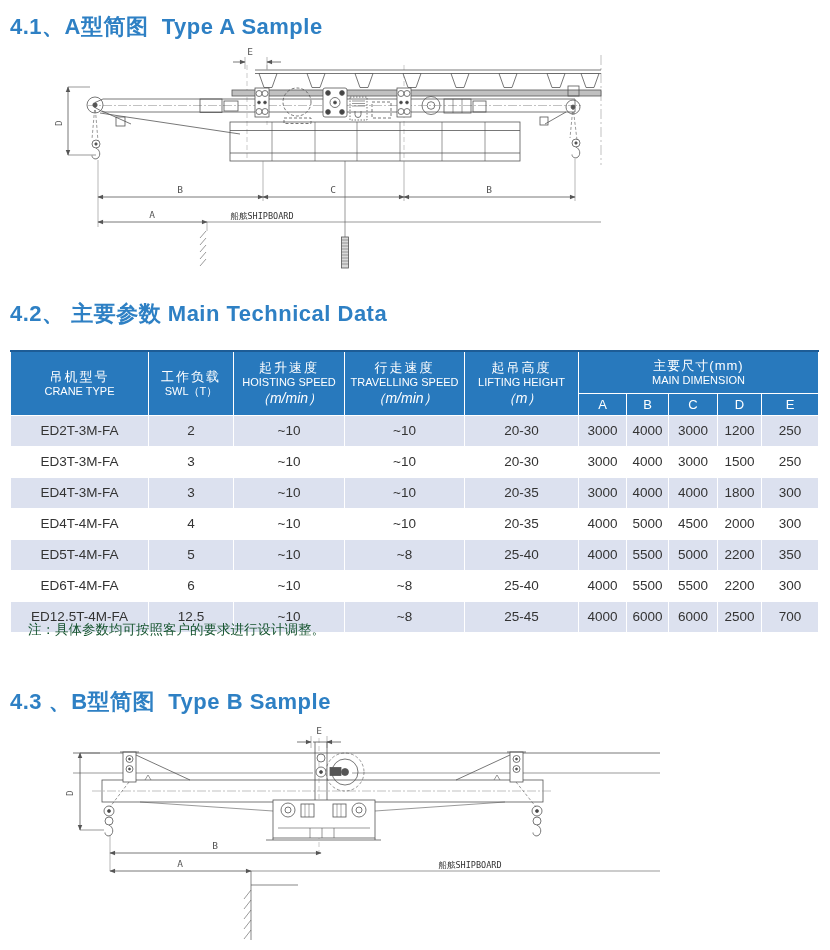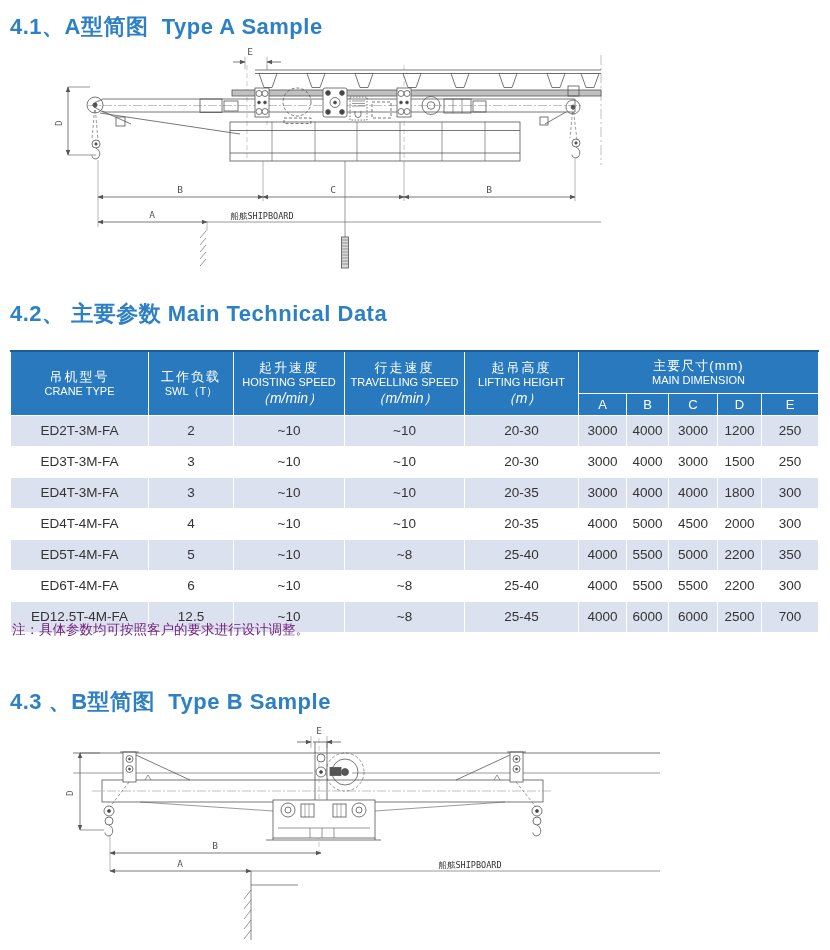--- a/index.html
+++ b/index.html
@@ -31,21 +31,21 @@
   #specs thead tr.h-sub{height:22px;}
   #specs th .zh{font-size:13px;letter-spacing:2px;line-height:1.25;}
   #specs th .en{font-size:11px;letter-spacing:0;line-height:1.2;}
   #specs th .unit{font-size:14px;line-height:1.2;font-style:italic;}
   #specs th.dim-letter{font-size:13px;}
   #specs td{
     height:30px;text-align:center;font-size:13.5px;color:#333;
     border:1px solid #fff;background:#fff;padding:0;
   }
   #specs tr.alt td{background:var(--row-alt,#dce1ef);}
-  .notes{position:absolute;left:12px;top:621px;font-size:13.5px;color:#701a75;line-height:1.35;}
+  .notes{position:absolute;left:28px;top:621px;font-size:13.5px;color:#14532d;line-height:1.35;}
 </style>
 </head>
 <body style="--accent: #2e80c4; --header-bg: #2879bd; --row-alt: #dce1ef; --table-top: #1d5c96;">
 
 <div id="t1" class="sec-title">4.1、A型简图  Type A Sample</div>
 
 <svg id="dwgA" width="830" height="250" viewBox="0 0 830 250">
   <defs>
     <marker id="arwA" viewBox="0 0 10 10" refX="9" refY="5" markerWidth="9" markerHeight="7" orient="auto-start-reverse">
       <path d="M0,1 L10,5 L0,9 z" fill="#555"></path>

